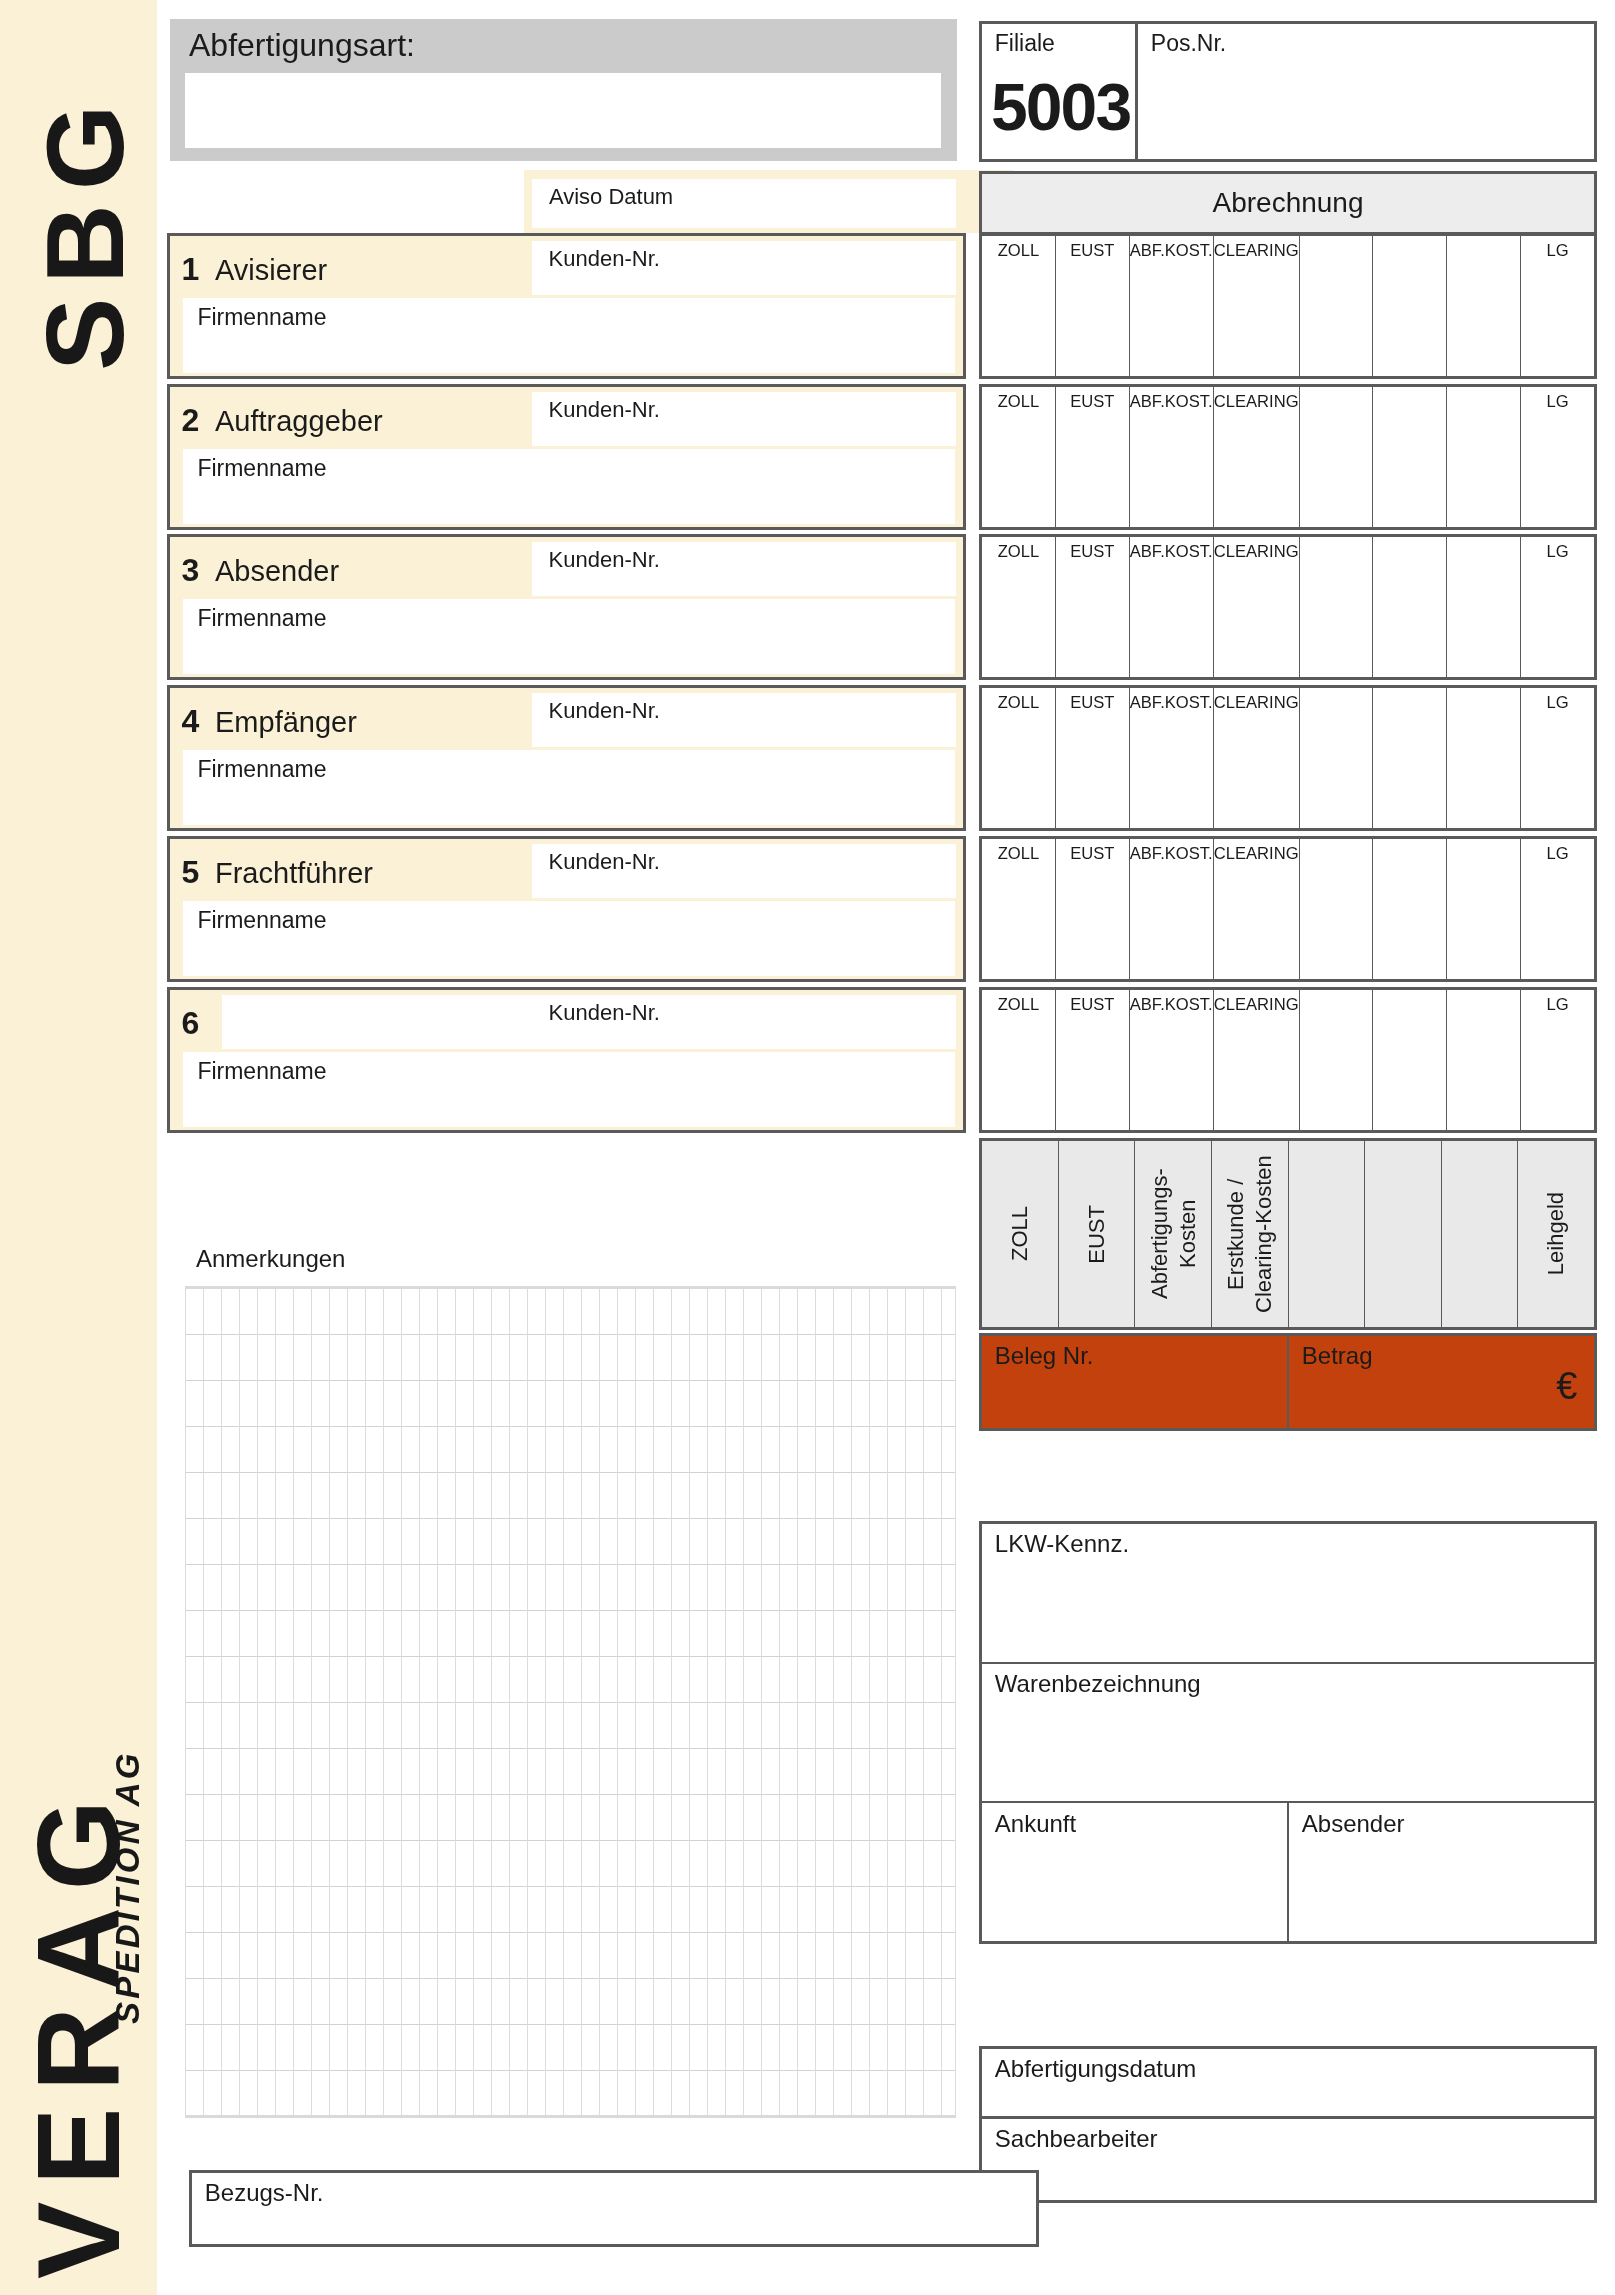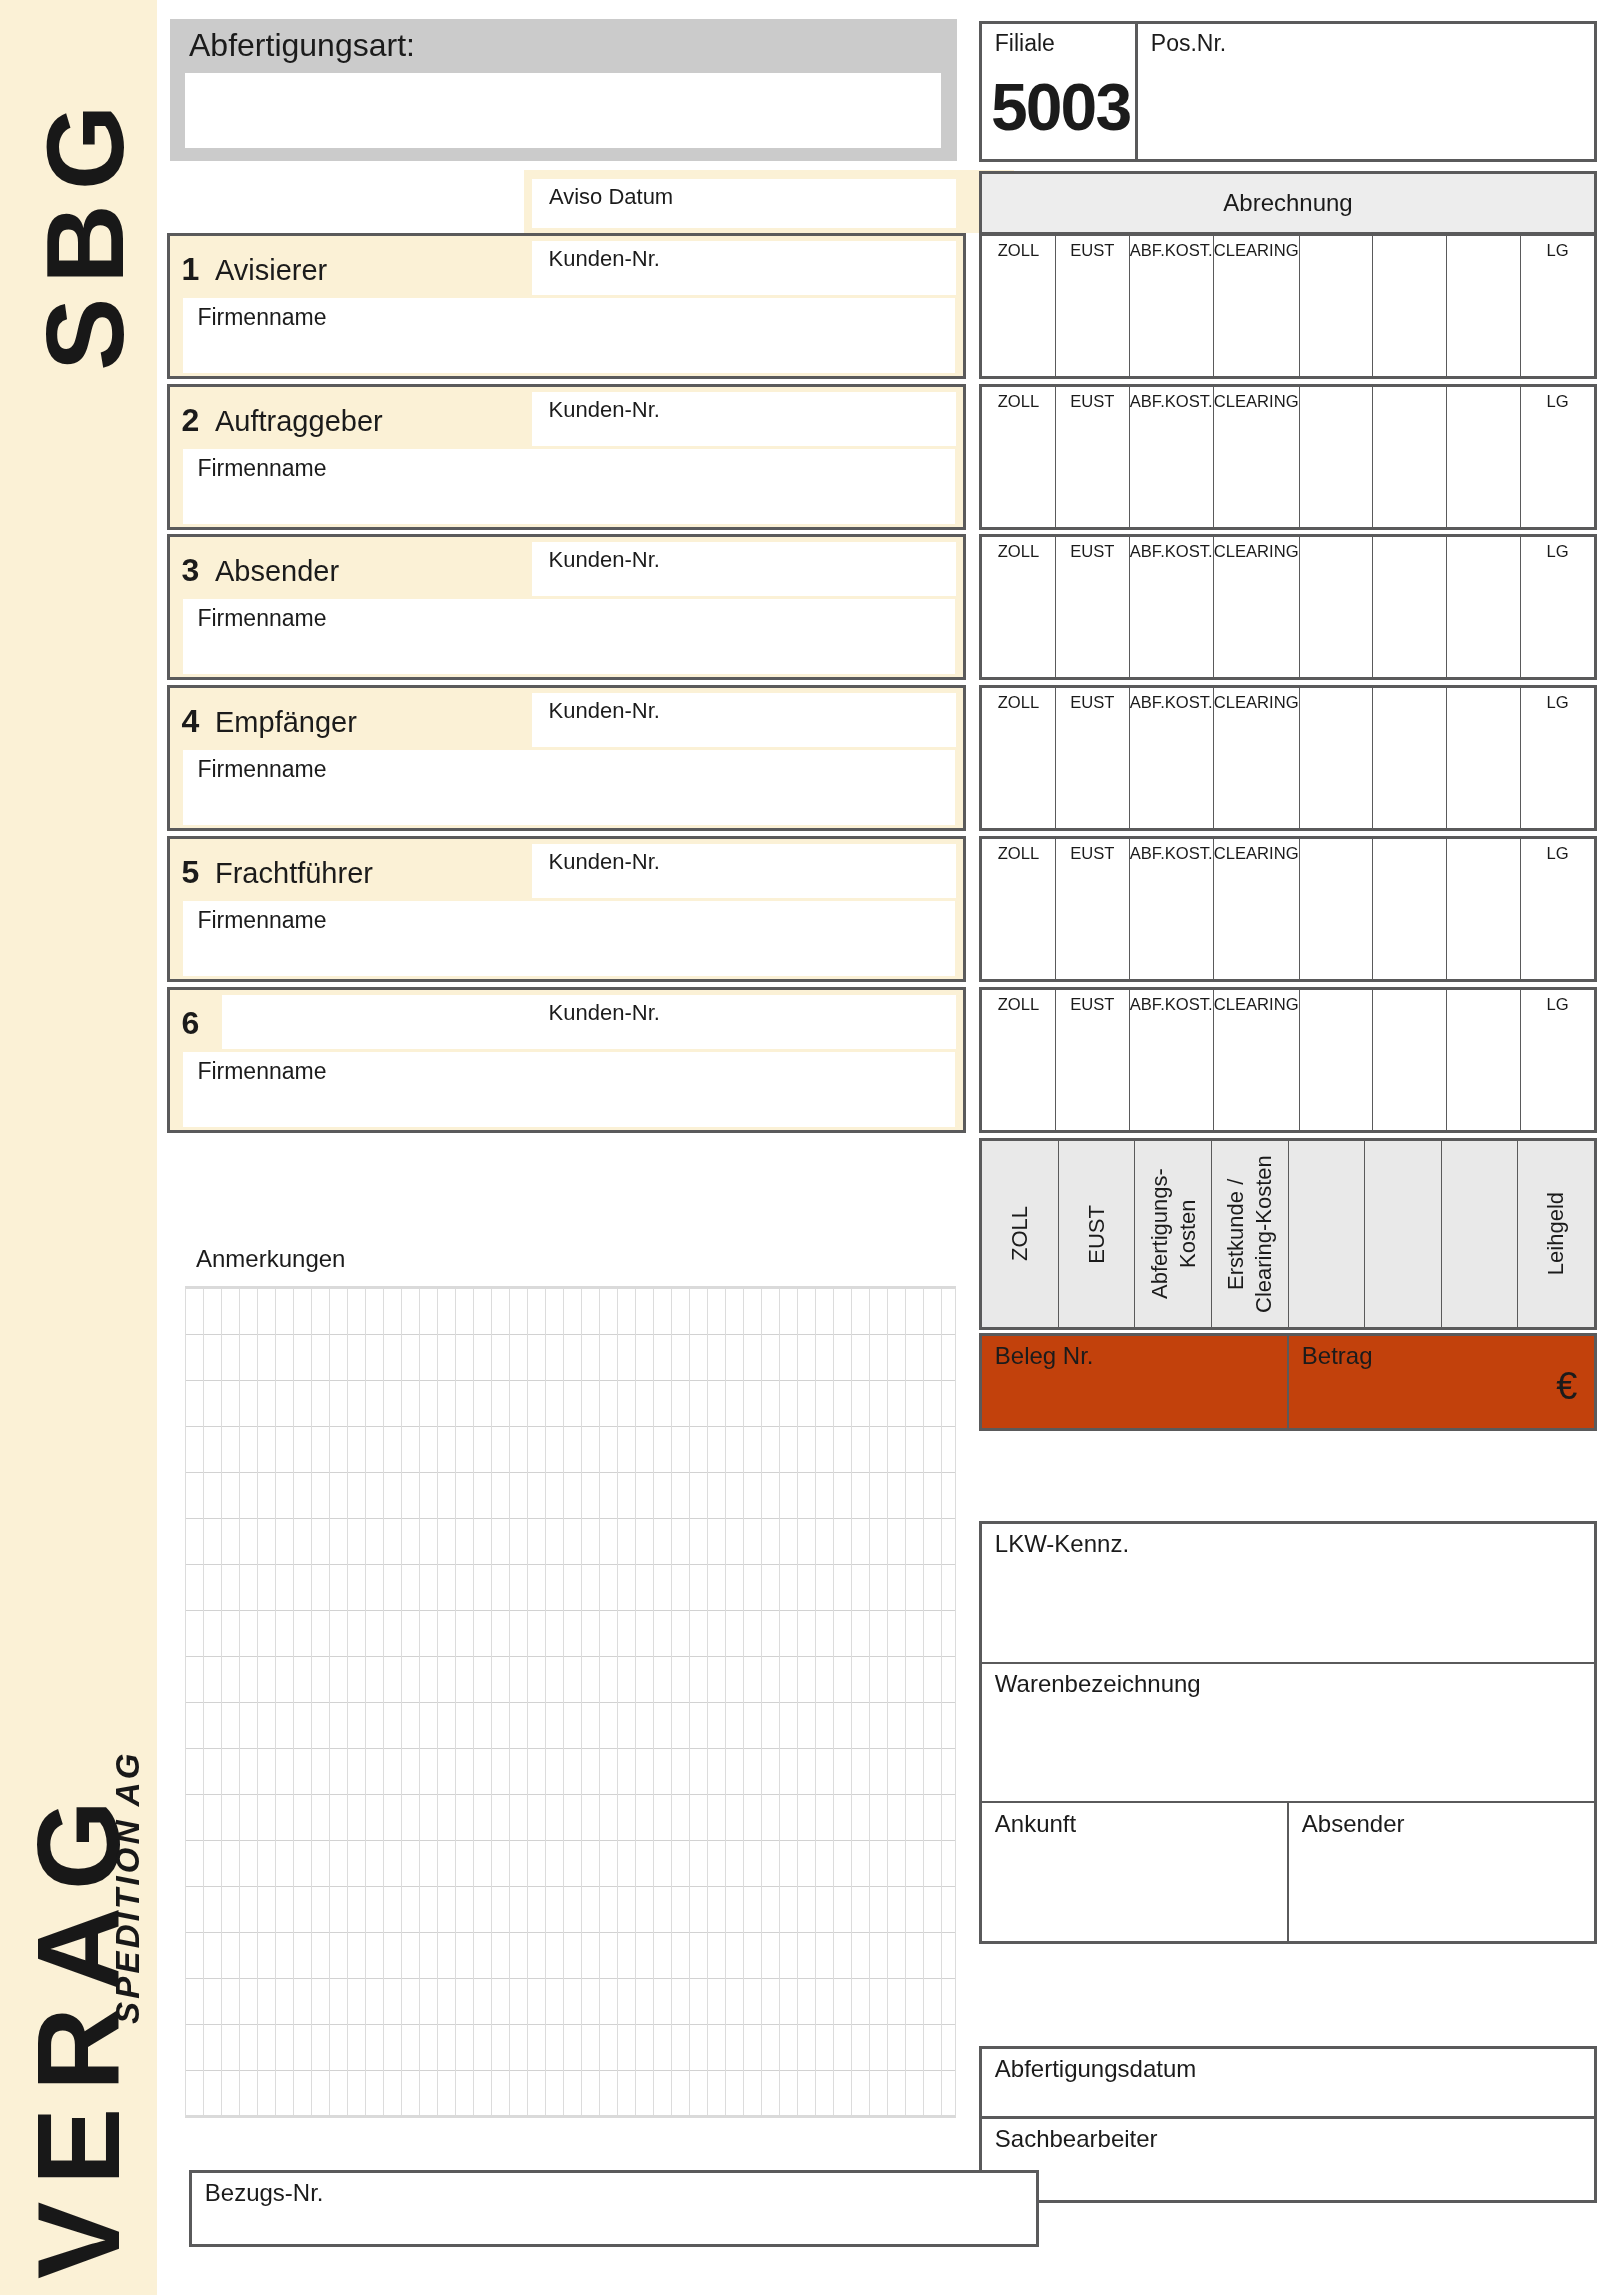--- a/index.html
+++ b/index.html
@@ -34,21 +34,21 @@
   .sec-num{position:absolute;left:11.5px;top:15.3px;font-size:32px;font-weight:800}
   .sec-title{position:absolute;left:45px;top:18px;font-size:29px}
   .kbox{position:absolute;left:362px;top:5.1px;width:424px;height:54px;background:#fff}
   .kbox .flabel{position:absolute;left:16.6px;top:5.1px;font-size:22px}
   .tbox{position:absolute;left:52px;top:5.1px;width:377px;height:54px;background:#fff}
   .fbox{position:absolute;left:13.4px;top:62px;width:772px;height:75px;background:#fff}
   .fbox .flabel{position:absolute;left:14px;top:6.4px;font-size:23px}
 
   
   .abr-header{position:absolute;left:979px;top:171px;width:618px;height:64px;background:#EDEDED;border:3.8px solid #5a5a5b;box-sizing:border-box;
-              display:flex;align-items:center;justify-content:center;font-size:24px}
+              display:flex;align-items:center;justify-content:center;font-size:28px}
   .abr-block{position:absolute;left:979px;width:618px;height:146px;background:#fff;border:3.2px solid #5a5a5b;box-sizing:border-box;display:flex}
   .abr-col{flex:1;position:relative}
   .abr-col + .abr-col{border-left:1.9px solid #5a5a5b}
   .abr-col .clabel{display:block;text-align:center;padding-top:5.1px;font-size:16.6px}
 
   .abr-footer{position:absolute;left:979px;top:1138px;width:618px;height:192px;background:#E9E9E9;border:3.8px solid #5a5a5b;box-sizing:border-box;display:flex}
   .abr-fcol{flex:1;display:flex;align-items:center;justify-content:center;overflow:hidden}
   .abr-fcol + .abr-fcol{border-left:1.9px solid #5a5a5b}
   .vlabel{writing-mode:vertical-rl;transform:rotate(180deg);font-size:22px;line-height:1.25;text-align:center;max-height:180px}
 

